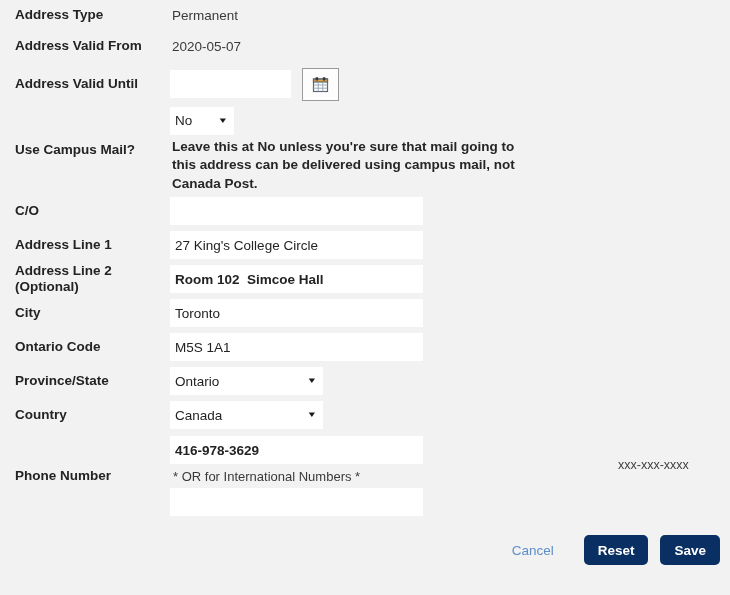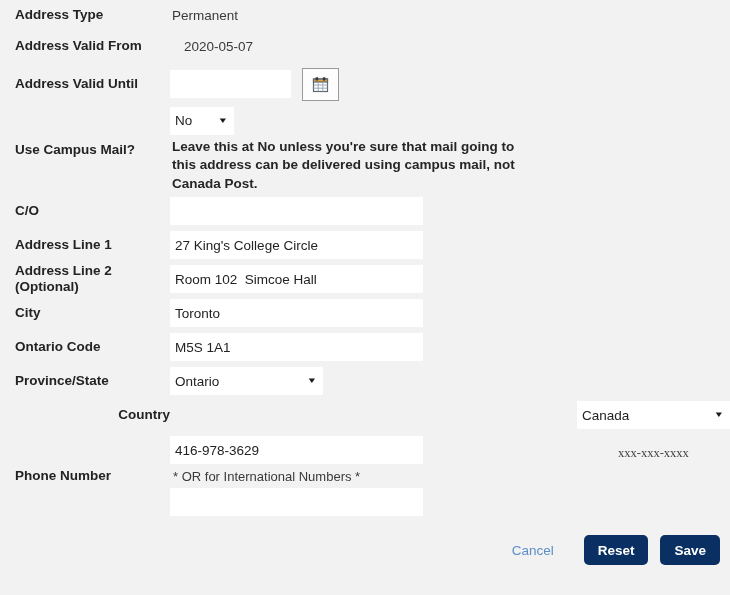--- a/index.html
+++ b/index.html
@@ -59,21 +59,21 @@
     width: 253px;
     box-sizing: border-box;
     font-family: "Liberation Sans", sans-serif;
     font-size: 13.5px;
     padding: 0 5px;
     color: #232323;
     display: block;
     border-radius: 0;
   }
   .textbox.bold { font-weight: normal; }
-  .textbox.plain { font-weight: normal; }
+  .textbox.plain { font-weight: bold; }
 
   
   .selectbox {
     background: #ffffff;
     height: 28px;
     box-sizing: border-box;
     display: inline-flex;
     align-items: center;
     justify-content: space-between;
     font-size: 13.5px;
@@ -173,21 +173,21 @@
 
 <div class="form">
 
   <div class="row" style="height:30px;">
     <div class="label">Address Type</div>
     <div class="field">
       <span class="static-val">Permanent</span>
     </div>
   </div>
 
-  <div class="row" style="height:32px;gap:12px;">
+  <div class="row" style="height:32px;">
     <div class="label">Address Valid From</div>
     <div class="field">
       <span class="static-val">2020-05-07</span>
     </div>
   </div>
 
   <div class="row" style="height:44px;">
     <div class="label">Address Valid Until</div>
     <div class="field inline-wrap">
       <input class="textbox plain" style="width: 121px;" type="text" value="">
@@ -255,36 +255,36 @@
   <div class="row" style="height:34px;justify-content:center;">
     <div class="label">Province/State</div>
     <div class="field">
       <div class="selectbox sel-med">
         <span>Ontario</span>
         <span class="caret">▼</span>
       </div>
     </div>
   </div>
 
-  <div class="row" style="height:34px;text-align:right;">
+  <div class="row" style="height:34px;">
     <div class="label">Country</div>
     <div class="field">
       <div class="selectbox sel-med">
         <span>Canada</span>
         <span class="caret">▼</span>
       </div>
     </div>
   </div>
 
   <div class="row" style="height:88px;">
     <div class="label">Phone Number</div>
     <div class="field">
       <div style="position:relative;">
         <input class="textbox plain" type="text" value="416-978-3629" style="">
-        <span class="phone-hint" style="top:10px;font-family:Liberation Serif, serif;">xxx-xxx-xxxx</span>
+        <span class="phone-hint" style="top:22px;">xxx-xxx-xxxx</span>
       </div>
       <div class="intl-note">* OR for International Numbers *</div>
       <input class="textbox plain" type="text" value="" style="">
     </div>
   </div>
 
 </div>
 
 <div class="footer">
   <a class="link-cancel">Cancel</a>

